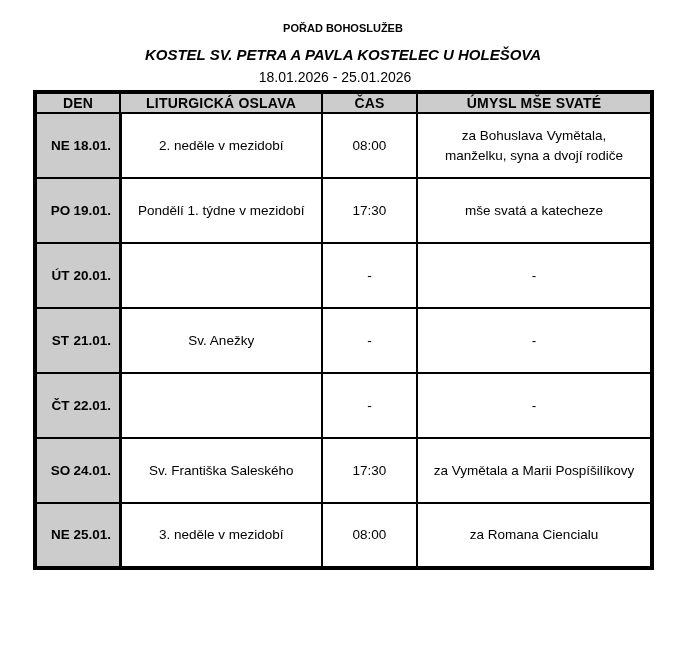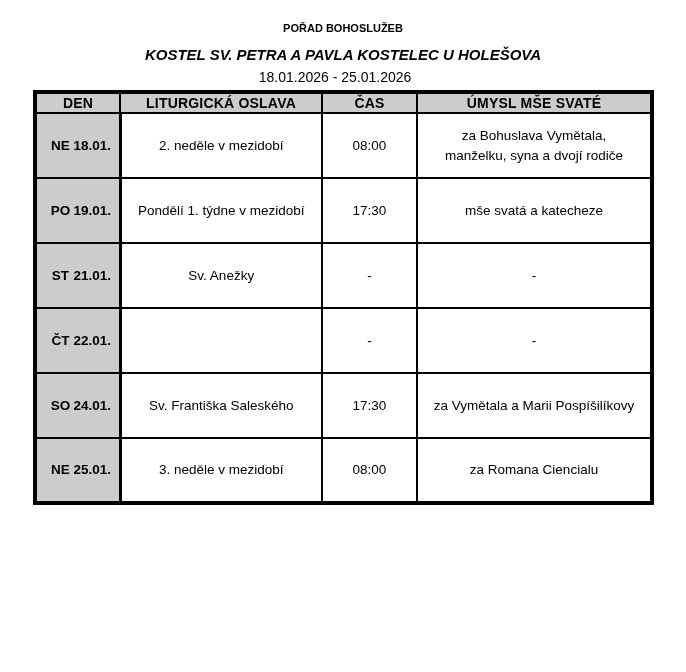--- a/index.html
+++ b/index.html
@@ -116,20 +116,26 @@
         <td class="cell-time">08:00</td>
         <td class="cell-intention">za Bohuslava Vymětala, manželku, syna a dvojí rodiče</td>
       </tr>
       <tr>
         <td class="cell-day"><span class="day-abbr">PO</span><span>19.01.</span></td>
         <td class="cell-celebration">Pondělí 1. týdne v mezidobí</td>
         <td class="cell-time">17:30</td>
         <td class="cell-intention">mše svatá a katecheze</td>
       </tr>
       <tr>
+        <td class="cell-day"><span class="day-abbr">ÚT</span><span>20.01.</span></td>
+        <td class="cell-celebration"></td>
+        <td class="cell-time">-</td>
+        <td class="cell-intention">-</td>
+      </tr>
+      <tr>
         <td class="cell-day"><span class="day-abbr">ST</span><span>21.01.</span></td>
         <td class="cell-celebration">Sv. Anežky</td>
         <td class="cell-time">-</td>
         <td class="cell-intention">-</td>
       </tr>
       <tr>
         <td class="cell-day"><span class="day-abbr">ČT</span><span>22.01.</span></td>
         <td class="cell-celebration"></td>
         <td class="cell-time">-</td>
         <td class="cell-intention">-</td>

